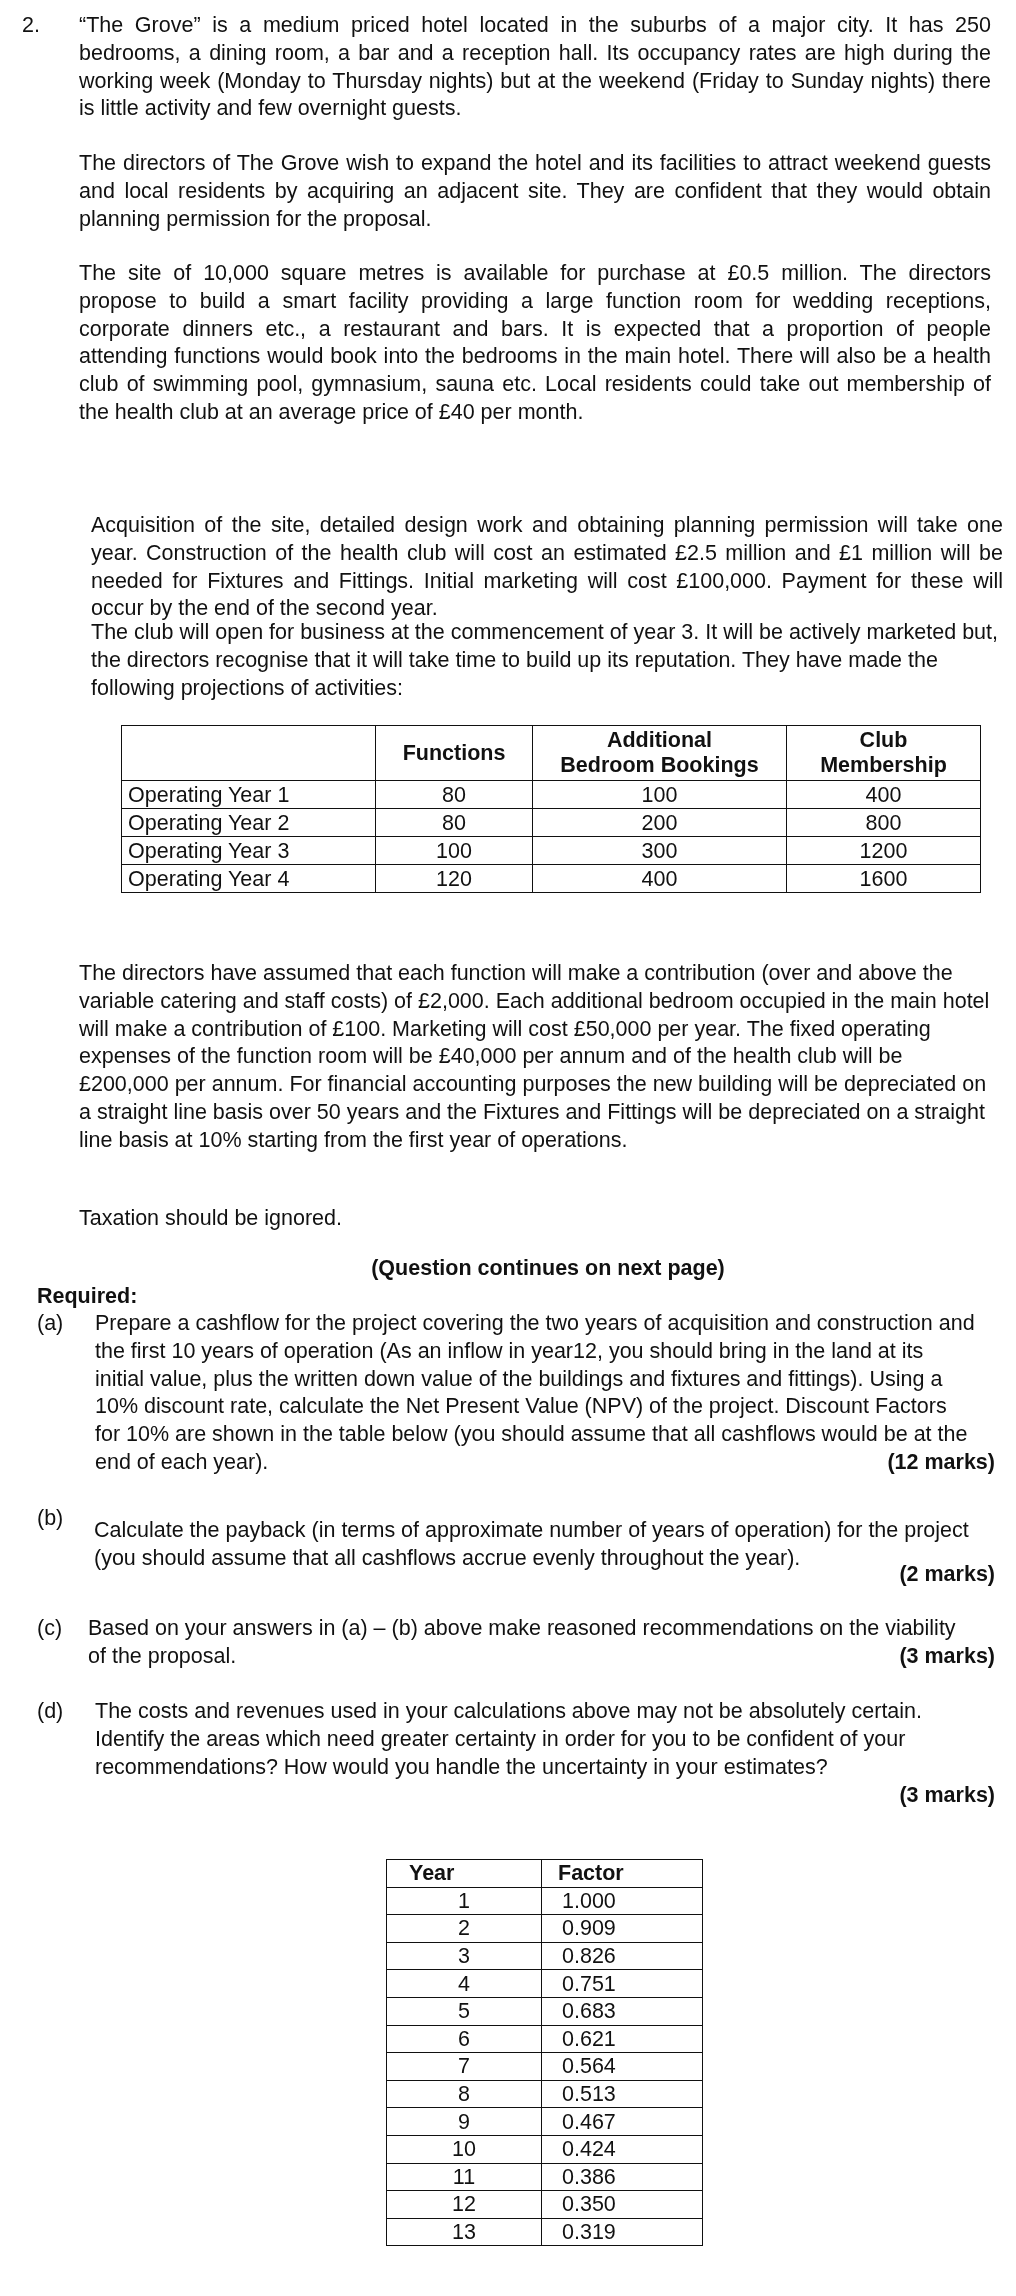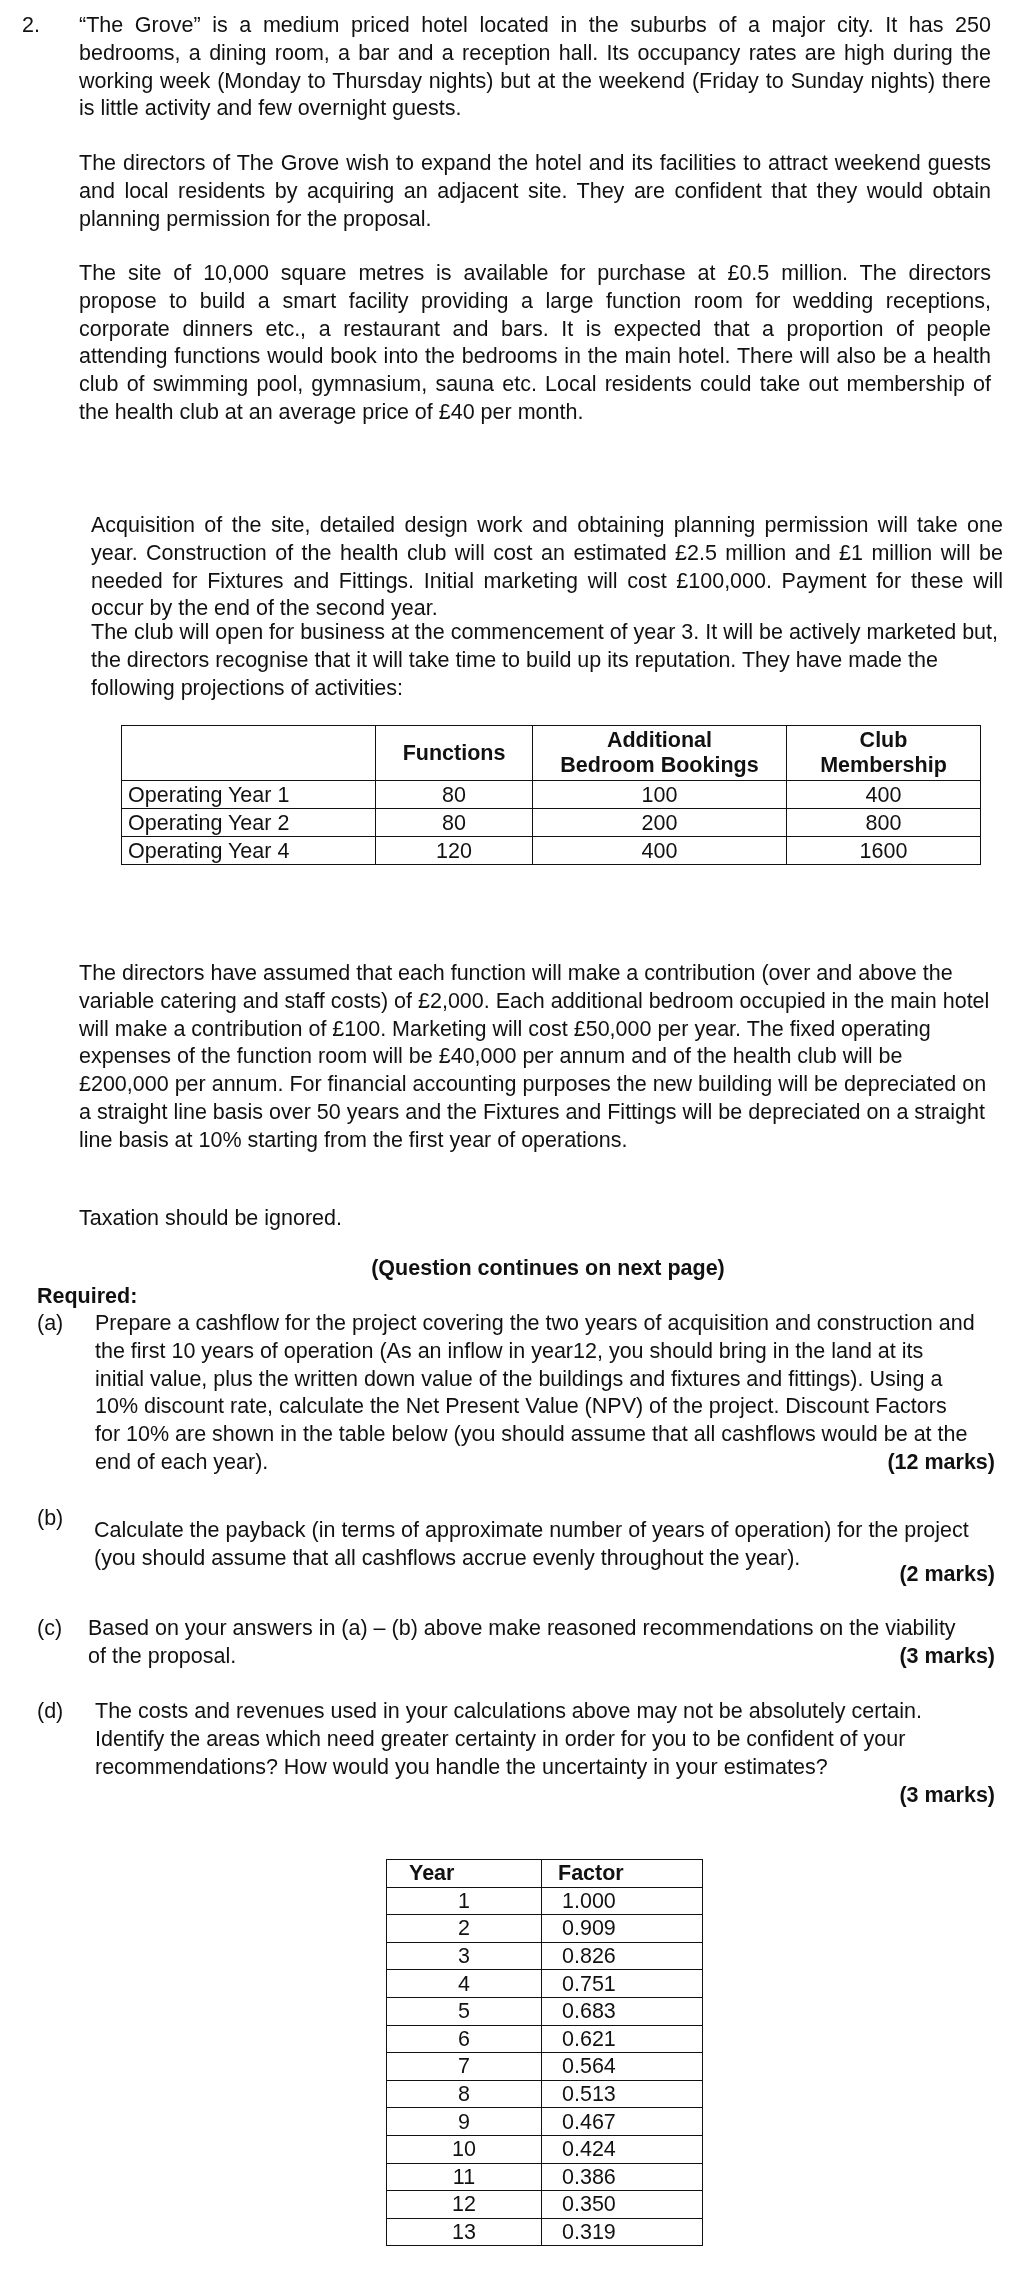--- a/index.html
+++ b/index.html
@@ -56,20 +56,26 @@
       <td class="lab">Operating Year 1</td>
       <td class="num">80</td>
       <td class="num">100</td>
       <td class="num">400</td>
     </tr>
     <tr>
       <td class="lab">Operating Year 2</td>
       <td class="num">80</td>
       <td class="num">200</td>
       <td class="num">800</td>
+    </tr>
+    <tr>
+      <td class="lab">Operating Year 3</td>
+      <td class="num">100</td>
+      <td class="num">300</td>
+      <td class="num">1200</td>
     </tr>
     <tr>
       <td class="lab">Operating Year 4</td>
       <td class="num">120</td>
       <td class="num">400</td>
       <td class="num">1600</td>
     </tr>
   </tbody>
 </table>
 

